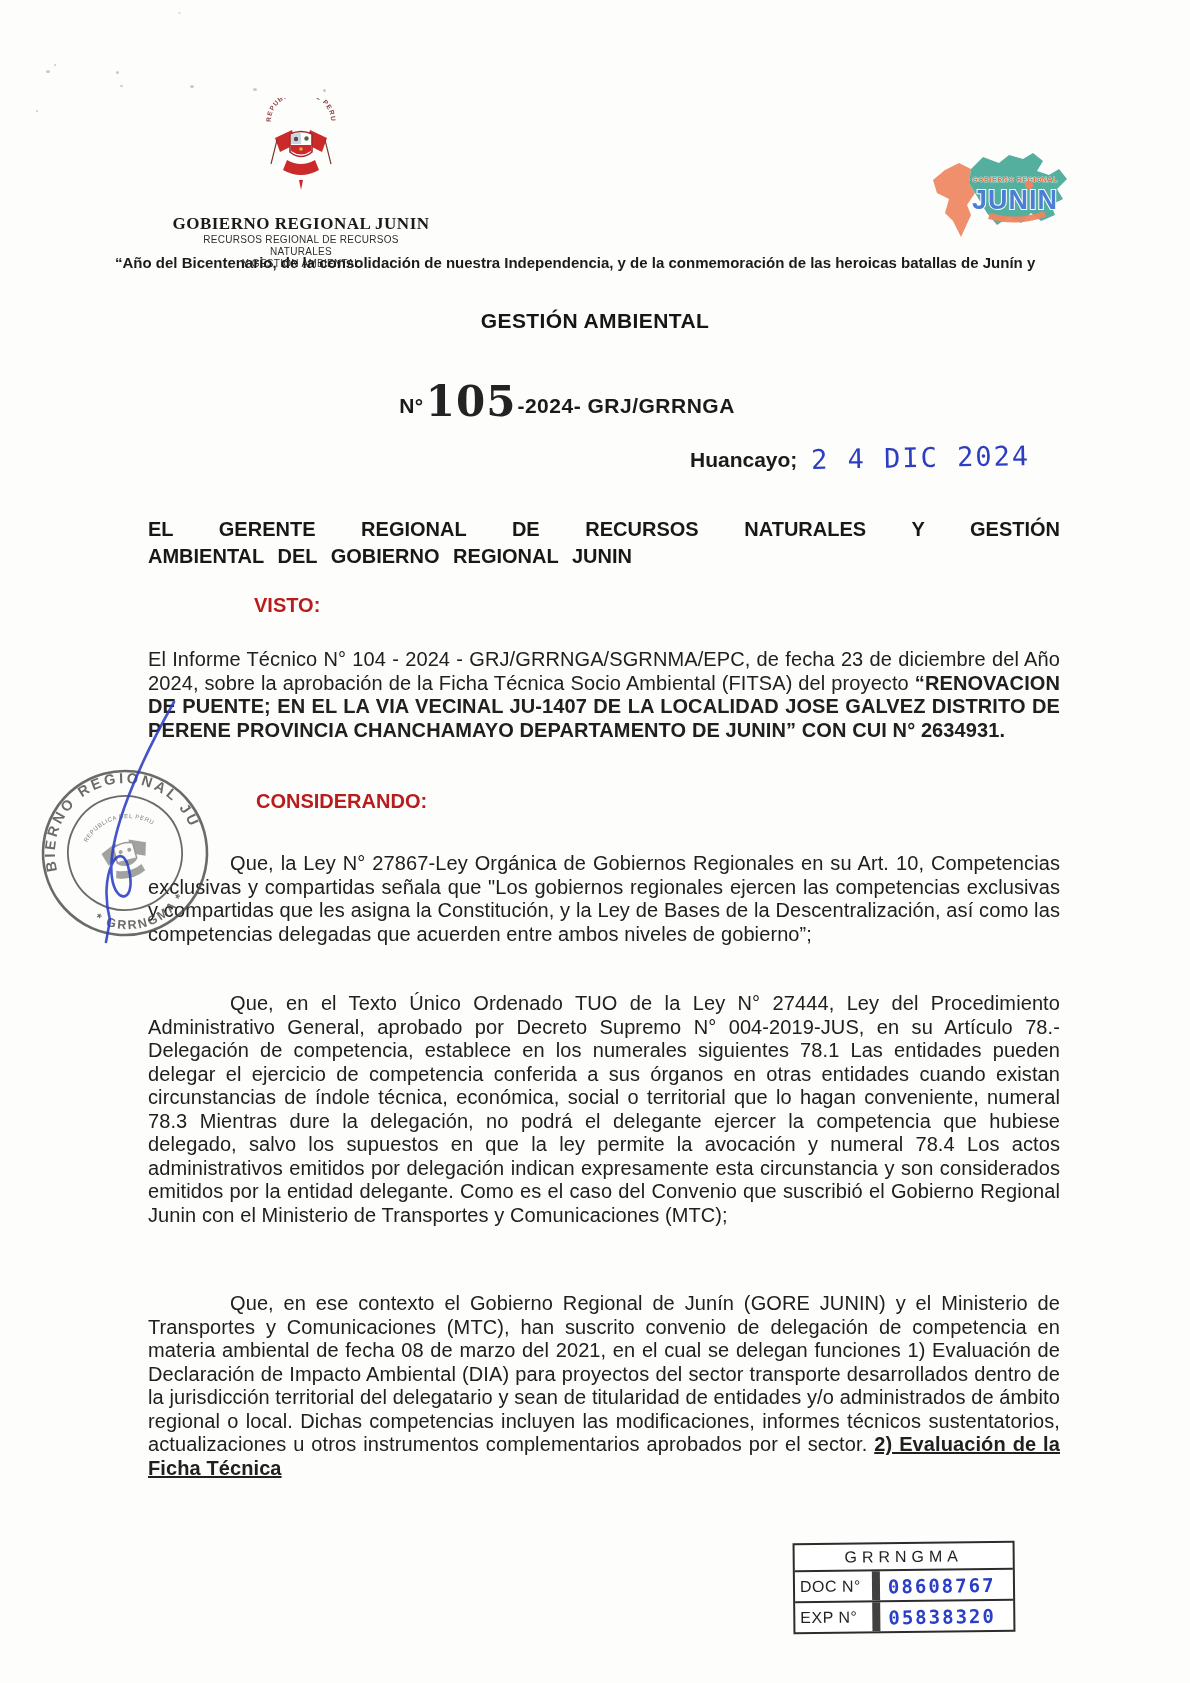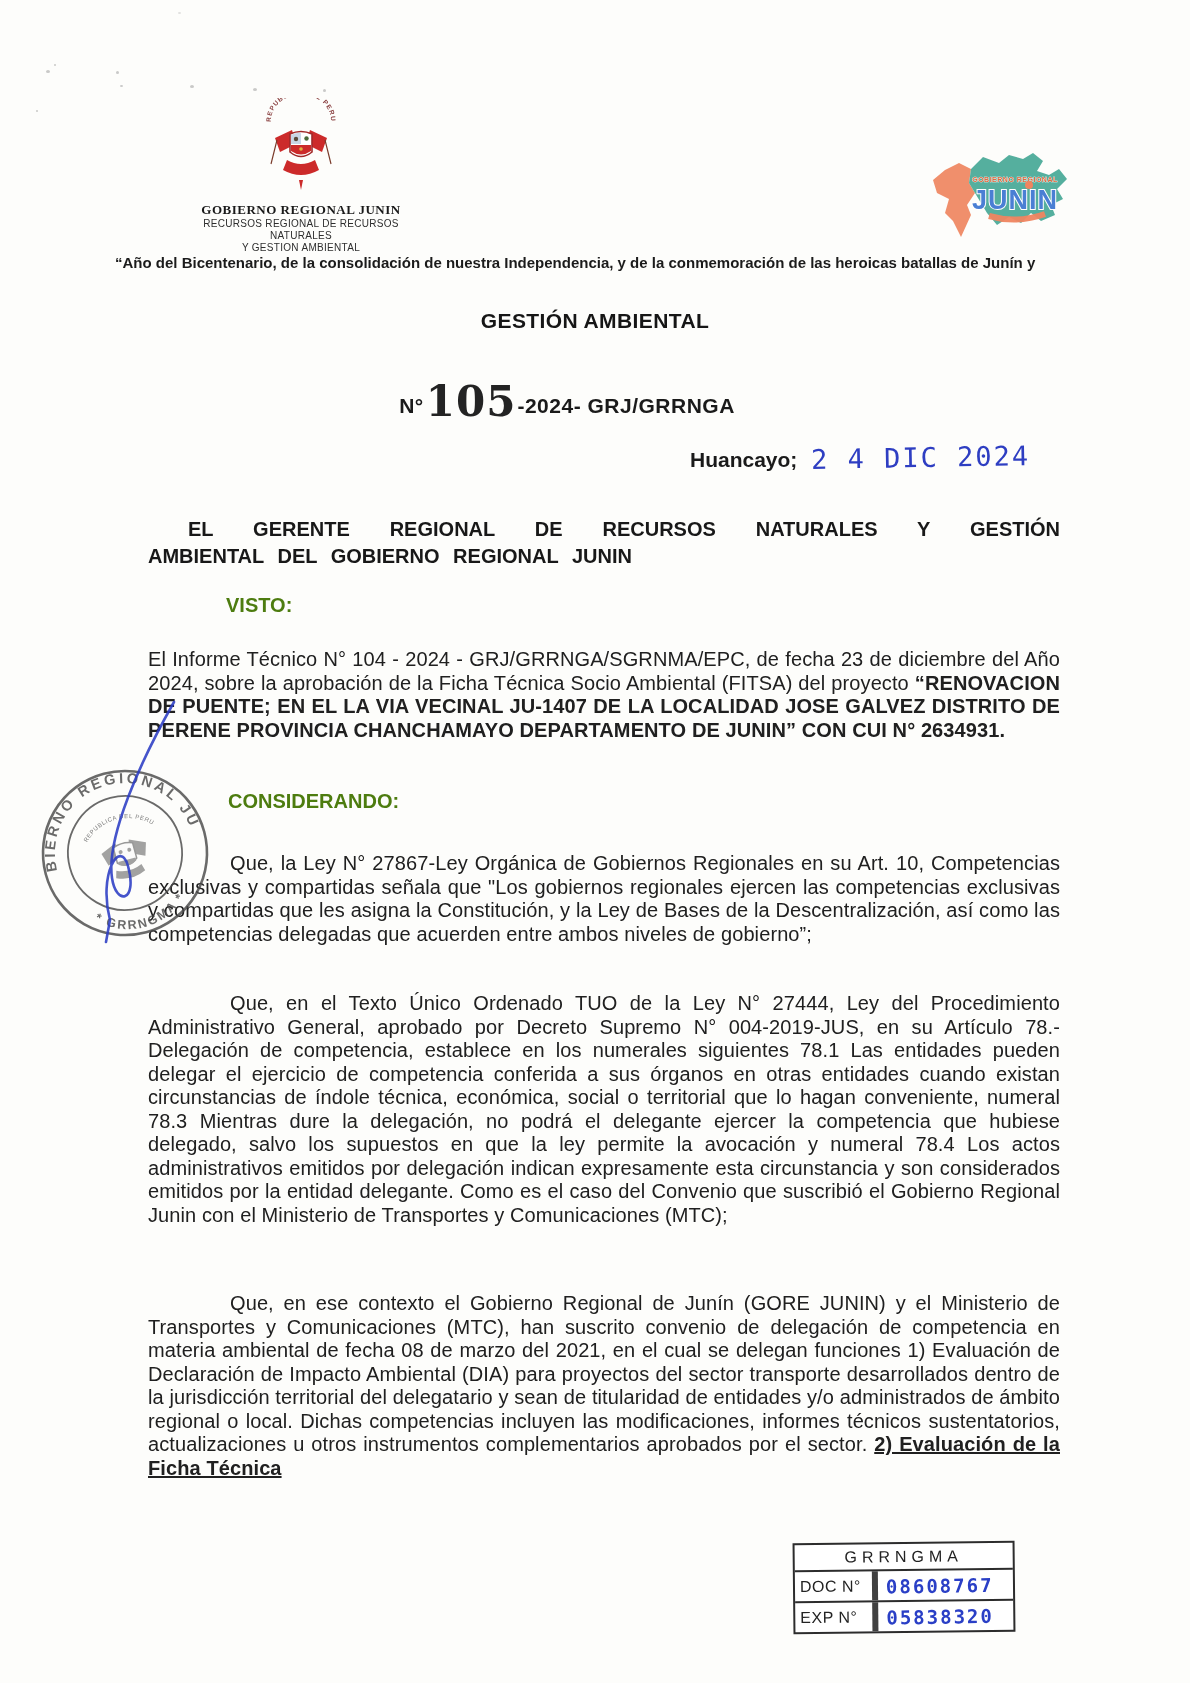--- a/index.html
+++ b/index.html
@@ -7,21 +7,21 @@
     position:relative; width:1190px; height:1683px; margin:0 auto;
     background:#fdfdfb; overflow:hidden;
     font-family:"Liberation Sans",sans-serif; color:#1e1e1e;
   }
   .b{font-weight:bold;}
   .u{text-decoration:underline;}
   
   .speck{position:absolute;background:#8a8a8a;border-radius:50%;opacity:.45;}
   
   .emblem-block{position:absolute;left:172px;top:98px;width:258px;text-align:center;}
-  .org-name{font-family:"Liberation Serif",serif;font-weight:bold;font-size:13px;letter-spacing:.5px;color:#1a1a1a;margin-top:4px;}
+  .org-name{font-family:"Liberation Serif",serif;font-weight:bold;font-size:17px;letter-spacing:.5px;color:#1a1a1a;margin-top:16px;}
   .org-sub{font-size:10px;color:#2e2e2e;letter-spacing:.3px;line-height:12px;}
   .junin-logo{position:absolute;left:925px;top:148px;width:150px;height:95px;}
   .slogan{position:absolute;left:115px;top:252px;width:960px;text-align:left;
     font-size:15px;font-weight:bold;line-height:21px;color:#1b1b1b;}
   
   .doc-title{position:absolute;left:195px;top:306px;width:800px;text-align:center;
     font-size:21px;font-weight:bold;letter-spacing:.4px;line-height:29px;color:#161616;}
   
   .number-line{position:absolute;left:0;top:378px;width:1190px;display:flex;
     justify-content:center;align-items:baseline;transform:translateX(-28px);}
@@ -29,43 +29,43 @@
   .num-stamp{font-family:"DejaVu Serif",serif;font-size:42px;font-weight:bold;color:#232323;
     letter-spacing:1px;line-height:1;margin:0 1px 0 2px;transform:translateY(3px);}
   
   .date-line{position:absolute;left:690px;top:442px;display:flex;align-items:baseline;}
   .date-city{font-size:21px;font-weight:bold;color:#1a1a1a;}
   .date-stamp{font-family:"DejaVu Sans Mono",monospace;font-size:27px;color:#2e3ec2;
     letter-spacing:2px;margin-left:14px;transform:rotate(-1deg);}
   
   .addressee{position:absolute;left:148px;top:516px;width:912px;
     font-size:20px;font-weight:bold;line-height:27px;color:#181818;}
-  .addr-l1{text-align:justify;text-align-last:justify;margin-left:40px;}
+  .addr-l1{text-align:justify;text-align-last:justify;}
   .addr-l2{word-spacing:8px;}
-  .section-h{position:absolute;font-size:20px;font-weight:bold;color:#4d7c0f;}
+  .section-h{position:absolute;font-size:20px;font-weight:bold;color:#b91c1c;margin-left:28px;}
   .visto-h{left:226px;top:594px;}
   .considerando-h{left:228px;top:790px;}
   .para{position:absolute;left:148px;width:912px;text-align:justify;
     font-size:20px;line-height:23.5px;color:#202020;letter-spacing:.1px;}
   .visto-p{top:648px;}
   .p1{top:852px;text-indent:82px;}
   .p2{top:992px;text-indent:82px;}
   .p3{top:1292px;text-indent:82px;}
   
   .round-stamp{position:absolute;left:34px;top:762px;width:182px;height:182px;opacity:.82;}
   .pen-stroke{position:absolute;left:52px;top:690px;width:170px;height:275px;}
   
   .doc-stamp{position:absolute;left:793px;top:1542px;width:218px;
     border:2.5px solid #2c2c2c;background:rgba(255,255,255,.85);
     transform:rotate(-.6deg);}
   .doc-stamp .hdr{height:25px;line-height:25px;text-align:center;font-size:16px;
     letter-spacing:5px;color:#222;border-bottom:2px solid #2c2c2c;}
   .doc-stamp .row{display:flex;height:29px;border-bottom:2px solid #2c2c2c;}
   .doc-stamp .row:last-child{border-bottom:none;}
-  .doc-stamp .lbl{width:72px;border-right:6px solid #404040;font-size:16px;color:#232323;
+  .doc-stamp .lbl{width:72px;border-right:8px solid #404040;font-size:16px;color:#232323;
     display:flex;align-items:center;padding-left:5px;letter-spacing:.5px;}
   .doc-stamp .val{flex:1;display:flex;align-items:center;padding-left:8px;
     font-family:"DejaVu Sans Mono",monospace;font-size:19px;color:#2a3fc6;
     letter-spacing:2px;font-weight:bold;transform:rotate(-.4deg);}
 </style>
 </head>
 <body>
 
 <div class="page">
 

